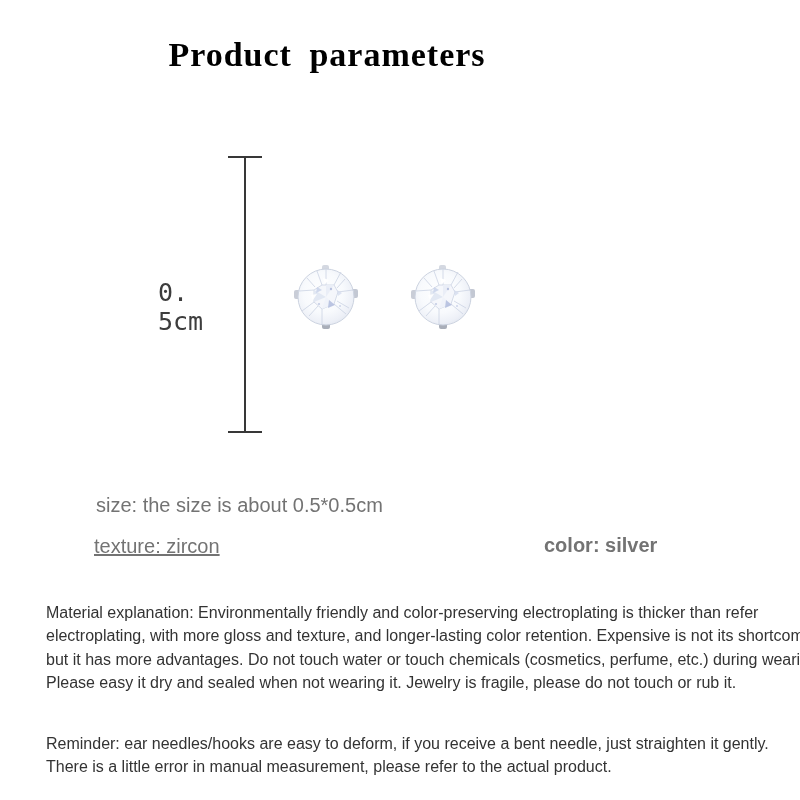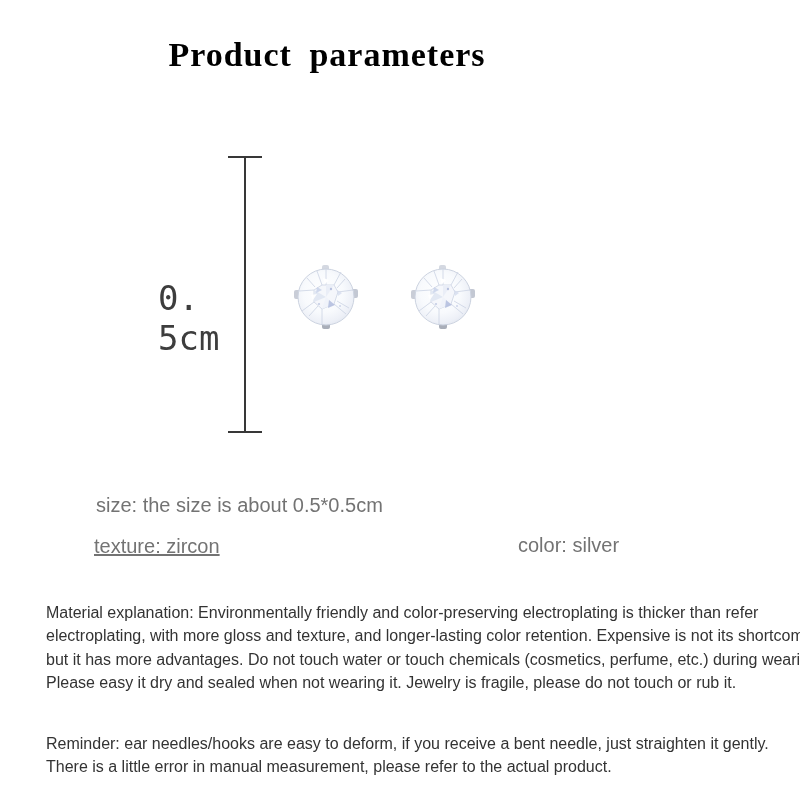--- a/index.html
+++ b/index.html
@@ -47,21 +47,21 @@
   }
   .ruler-cap.top { top: 156px; }
   .ruler-cap.bottom { top: 431px; }
   .measure-label {
     position: absolute;
     left: 158px;
     top: 278px;
     width: 84px;
     text-align: left;
     font-family: "DejaVu Sans Mono", monospace;
-    font-size: 34px;
+    font-size: 25px;
     font-weight: 400;
     letter-spacing: 0px;
     color: #3d3d3d;
   }
   .earrings-svg {
     position: absolute;
     left: 280px;
     top: 255px;
     width: 220px;
     height: 90px;
@@ -70,21 +70,21 @@
   .spec {
     position: absolute;
     font-size: 20px;
     line-height: 40px;
     color: #737373;
     white-space: nowrap;
   }
   .spec.size    { left: 96px;  top: 485px; }
   .spec.texture { left: 94px;  top: 526px; text-decoration: underline; }
   .spec.weight  { left: 522px; top: 485px; }
-  .spec.color   { left: 518px; top: 525px; }
+  .spec.color   { left: 544px; top: 525px; font-weight: bold; }
   
   .para {
     position: absolute;
     left: 46px;
     width: 740px;
     font-size: 16px;
     line-height: 23.4px;
     color: #333333;
     white-space: nowrap;
   }

